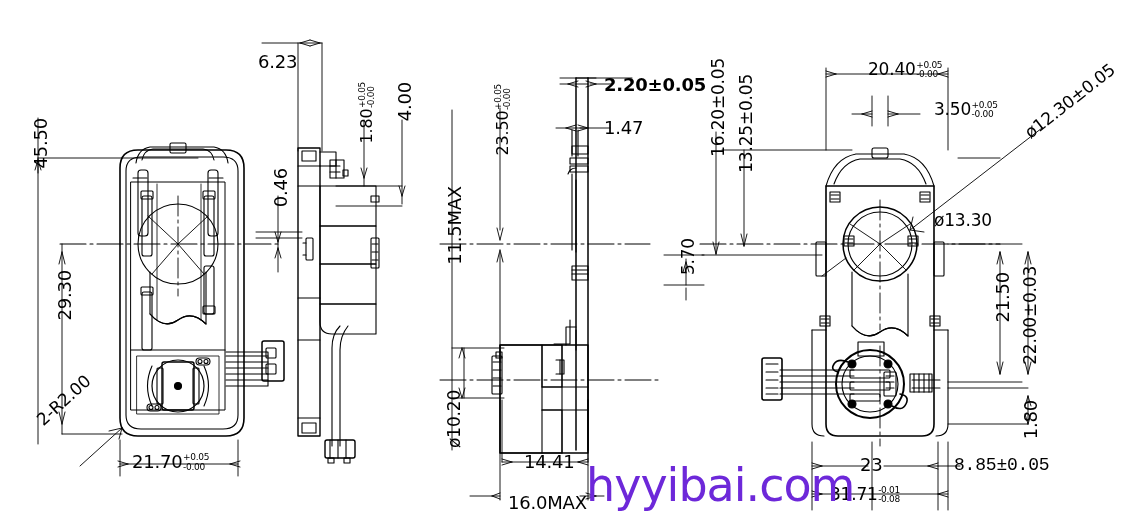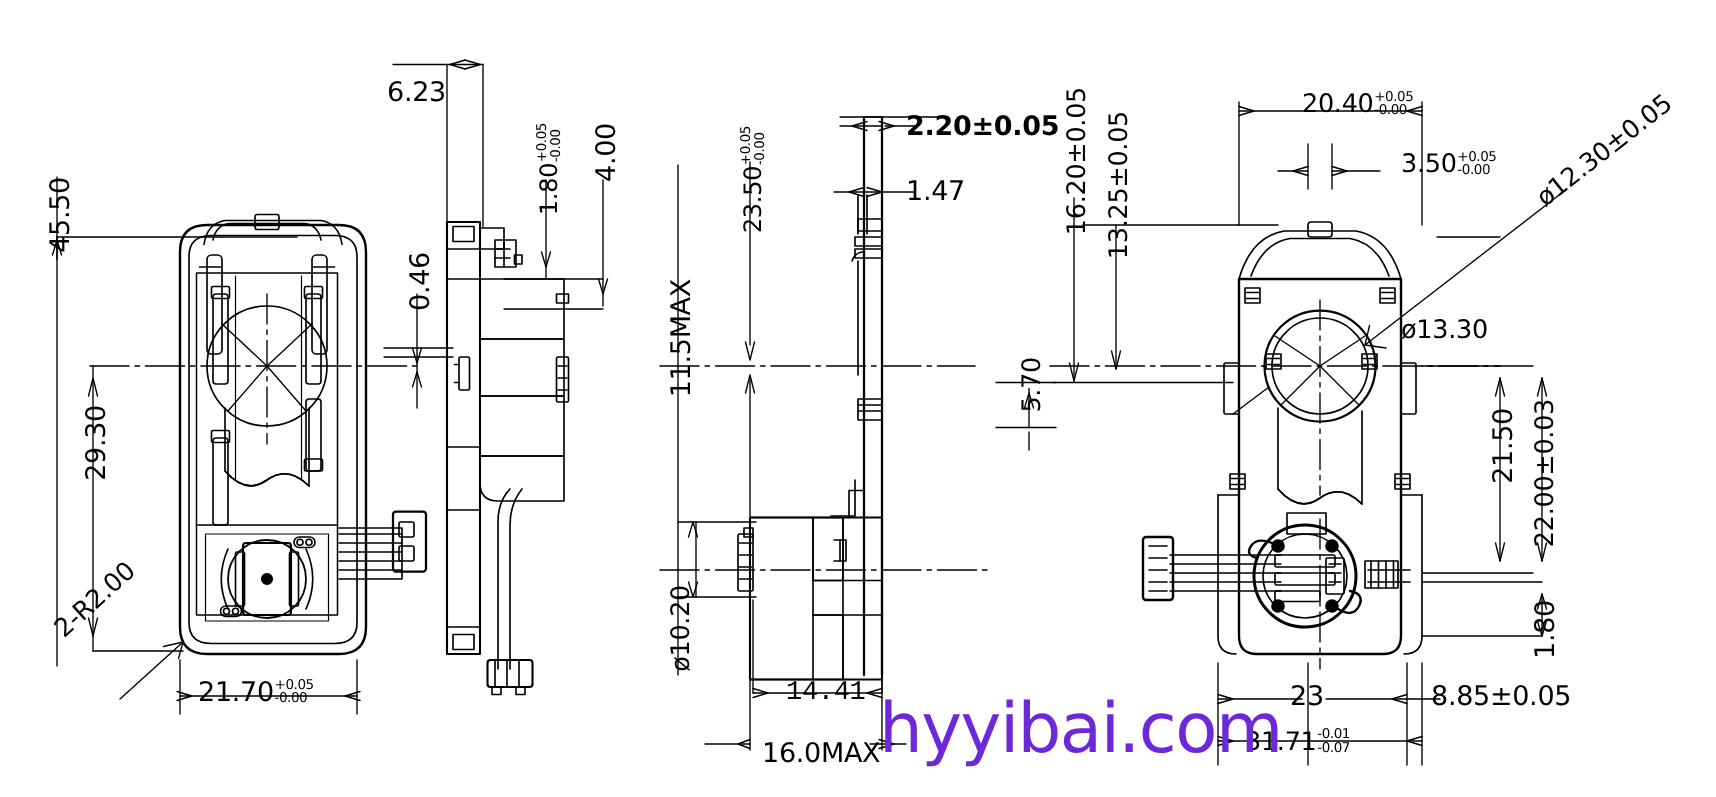--- a/index.html
+++ b/index.html
@@ -427,21 +427,21 @@
 </div>
 
 <div class="dim t18" style="left:604px;top:119px;">
   <span>1.47</span>
 </div>
 
 <div class="dim v t17" style="left:446px;top:390px;transform:rotate(-90deg) translate(-100%,0);">
   <span>ø10.20</span>
 </div>
 
-<div class="dim t18" style="left:524px;top:453px;font-family:Liberation Mono, monospace;">
+<div class="dim t18" style="left:524px;top:453px;">
   <span>14.41</span>
 </div>
 
 <div class="dim t18" style="left:508px;top:494px;">
   <span>16.0MAX</span>
 </div>
 
 <div class="dim v t17" style="left:710px;top:58px;transform:rotate(-90deg) translate(-100%,0);">
   <span>16.20±0.05</span>
 </div>
@@ -485,26 +485,26 @@
 </div>
 
 <div class="dim v t18" style="left:1022px;top:400px;transform:rotate(-90deg) translate(-100%,0);">
   <span>1.80</span>
 </div>
 
 <div class="dim t18" style="left:860px;top:456px;">
   <span>23</span>
 </div>
 
-<div class="dim t18" style="left:954px;top:456px;">
+<div class="dim t18" style="left:954px;top:456px;font-family:Liberation Mono, monospace;">
   <span>8.85±0.05</span>
 </div>
 
 <div class="dim t17" style="left:830px;top:486px;">
   <span>31.71</span><span class="tol">
         <span>-0.01</span>
-        <span>-0.07</span>
+        <span>-0.08</span>
       </span>
 </div>
 
 <div class="wm" style="left:586px;top:462px;">hyyibai.com</div>
 
 </div>
 
 </body></html>

